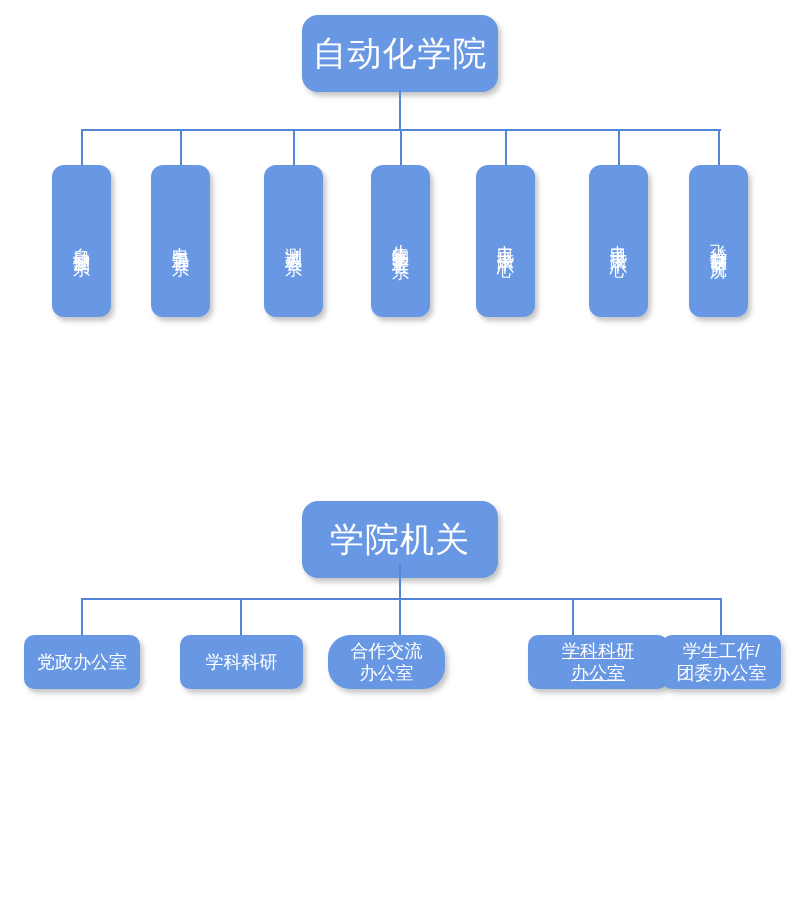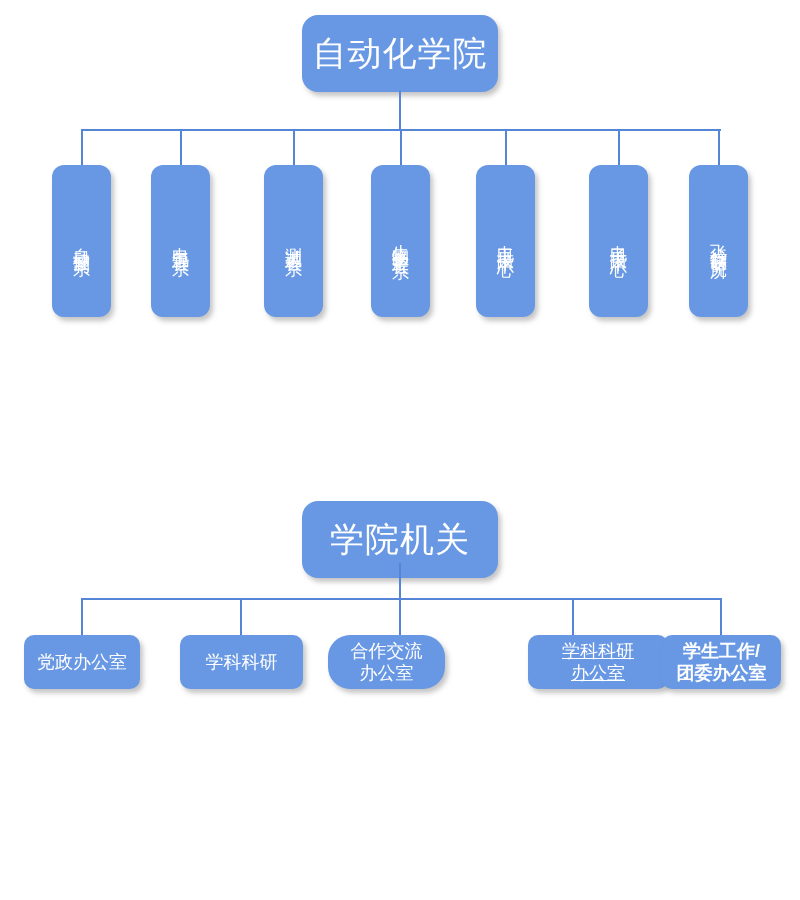--- a/index.html
+++ b/index.html
@@ -80,21 +80,21 @@
   .b-root { left: 302px; top: 501px; }
   .b-stem { left: 399px; top: 563px; width: 2px; height: 36px; }
   .b-hbar { left: 81px;  top: 598px; width: 641px; height: 2px; }
   .b-drop { top: 600px; width: 2px; height: 35px; }
   .b-d1 { left: 81px; }  .b-d2 { left: 240px; } .b-d3 { left: 399px; }
   .b-d4 { left: 572px; } .b-d5 { left: 720px; }
   .b-c1 { left: 24px;  width: 116px; }
   .b-c2 { left: 180px; width: 123px; }
   .b-c3 { left: 328px; width: 117px; border-radius: 22px; }
   .b-c4 { left: 528px; width: 140px; text-decoration: underline; }
-  .b-c5 { left: 662px; width: 119px; font-weight: bold; }
+  .b-c5 { left: 662px; width: 119px; }
 </style>
 </head>
 <body>
 
 <div class="canvas">
 
   <div class="node root-node t-root">自动化学院</div>
 
   <div class="line t-stem"></div>
   <div class="line t-hbar"></div>

